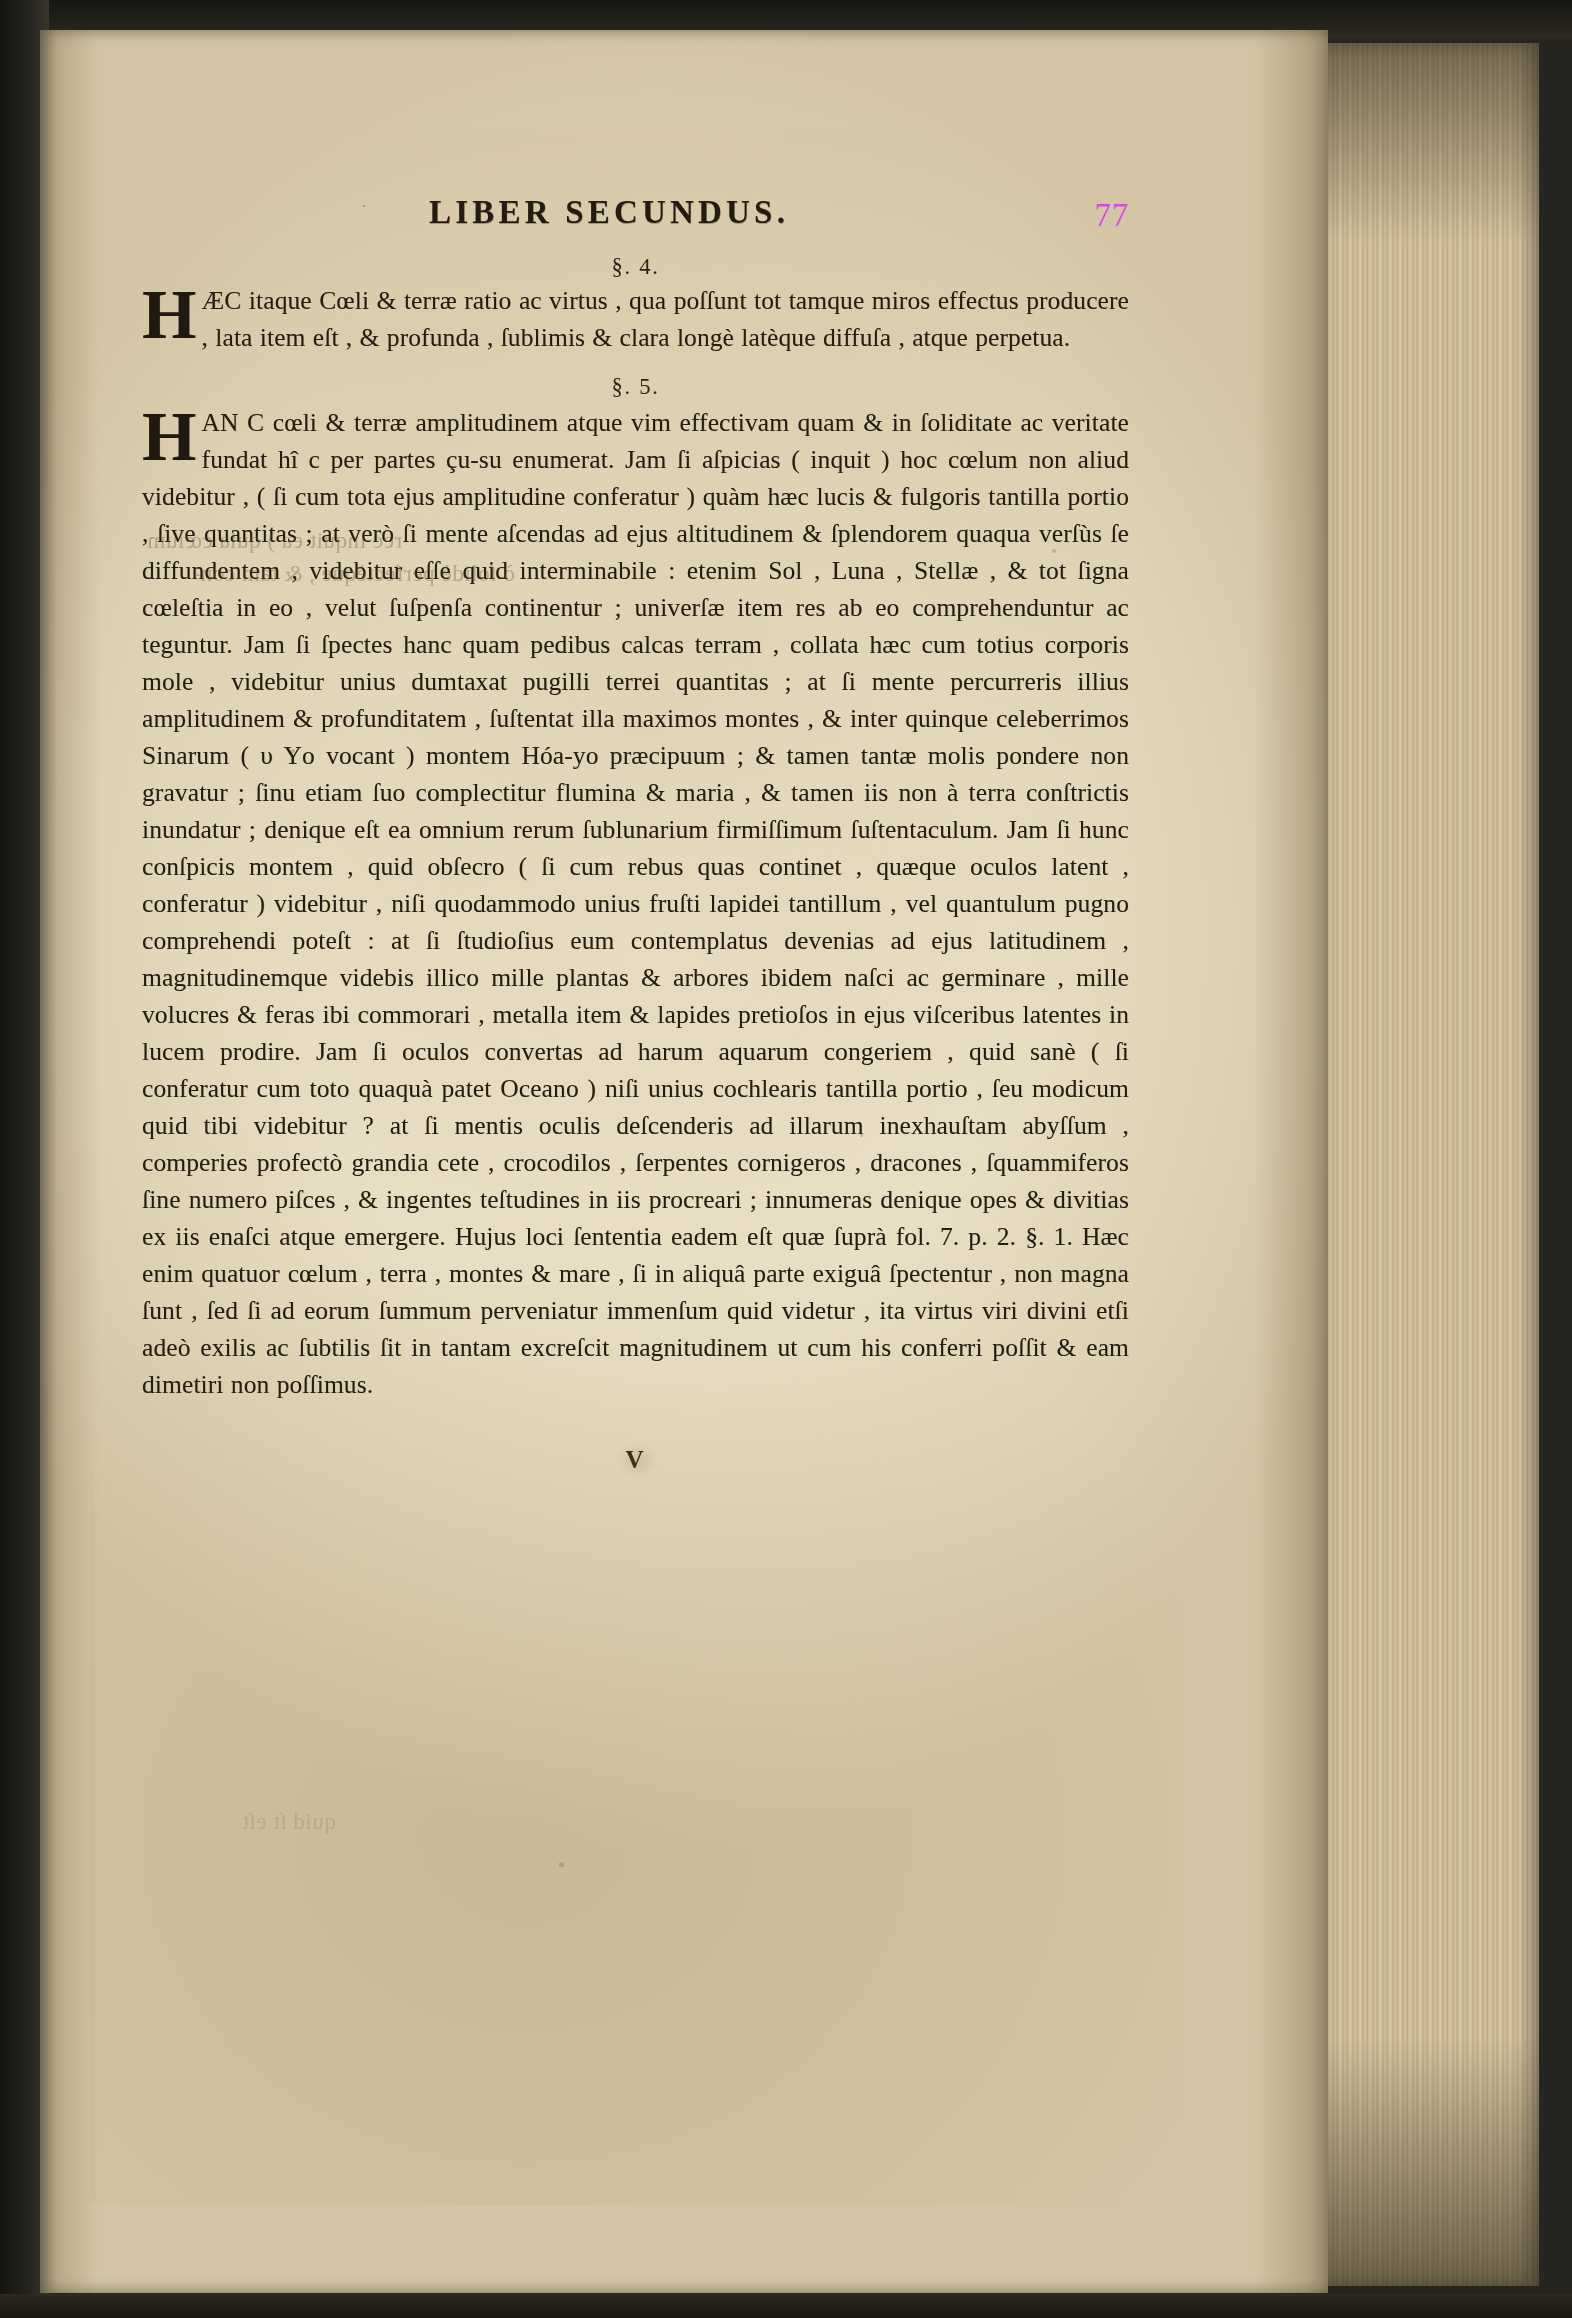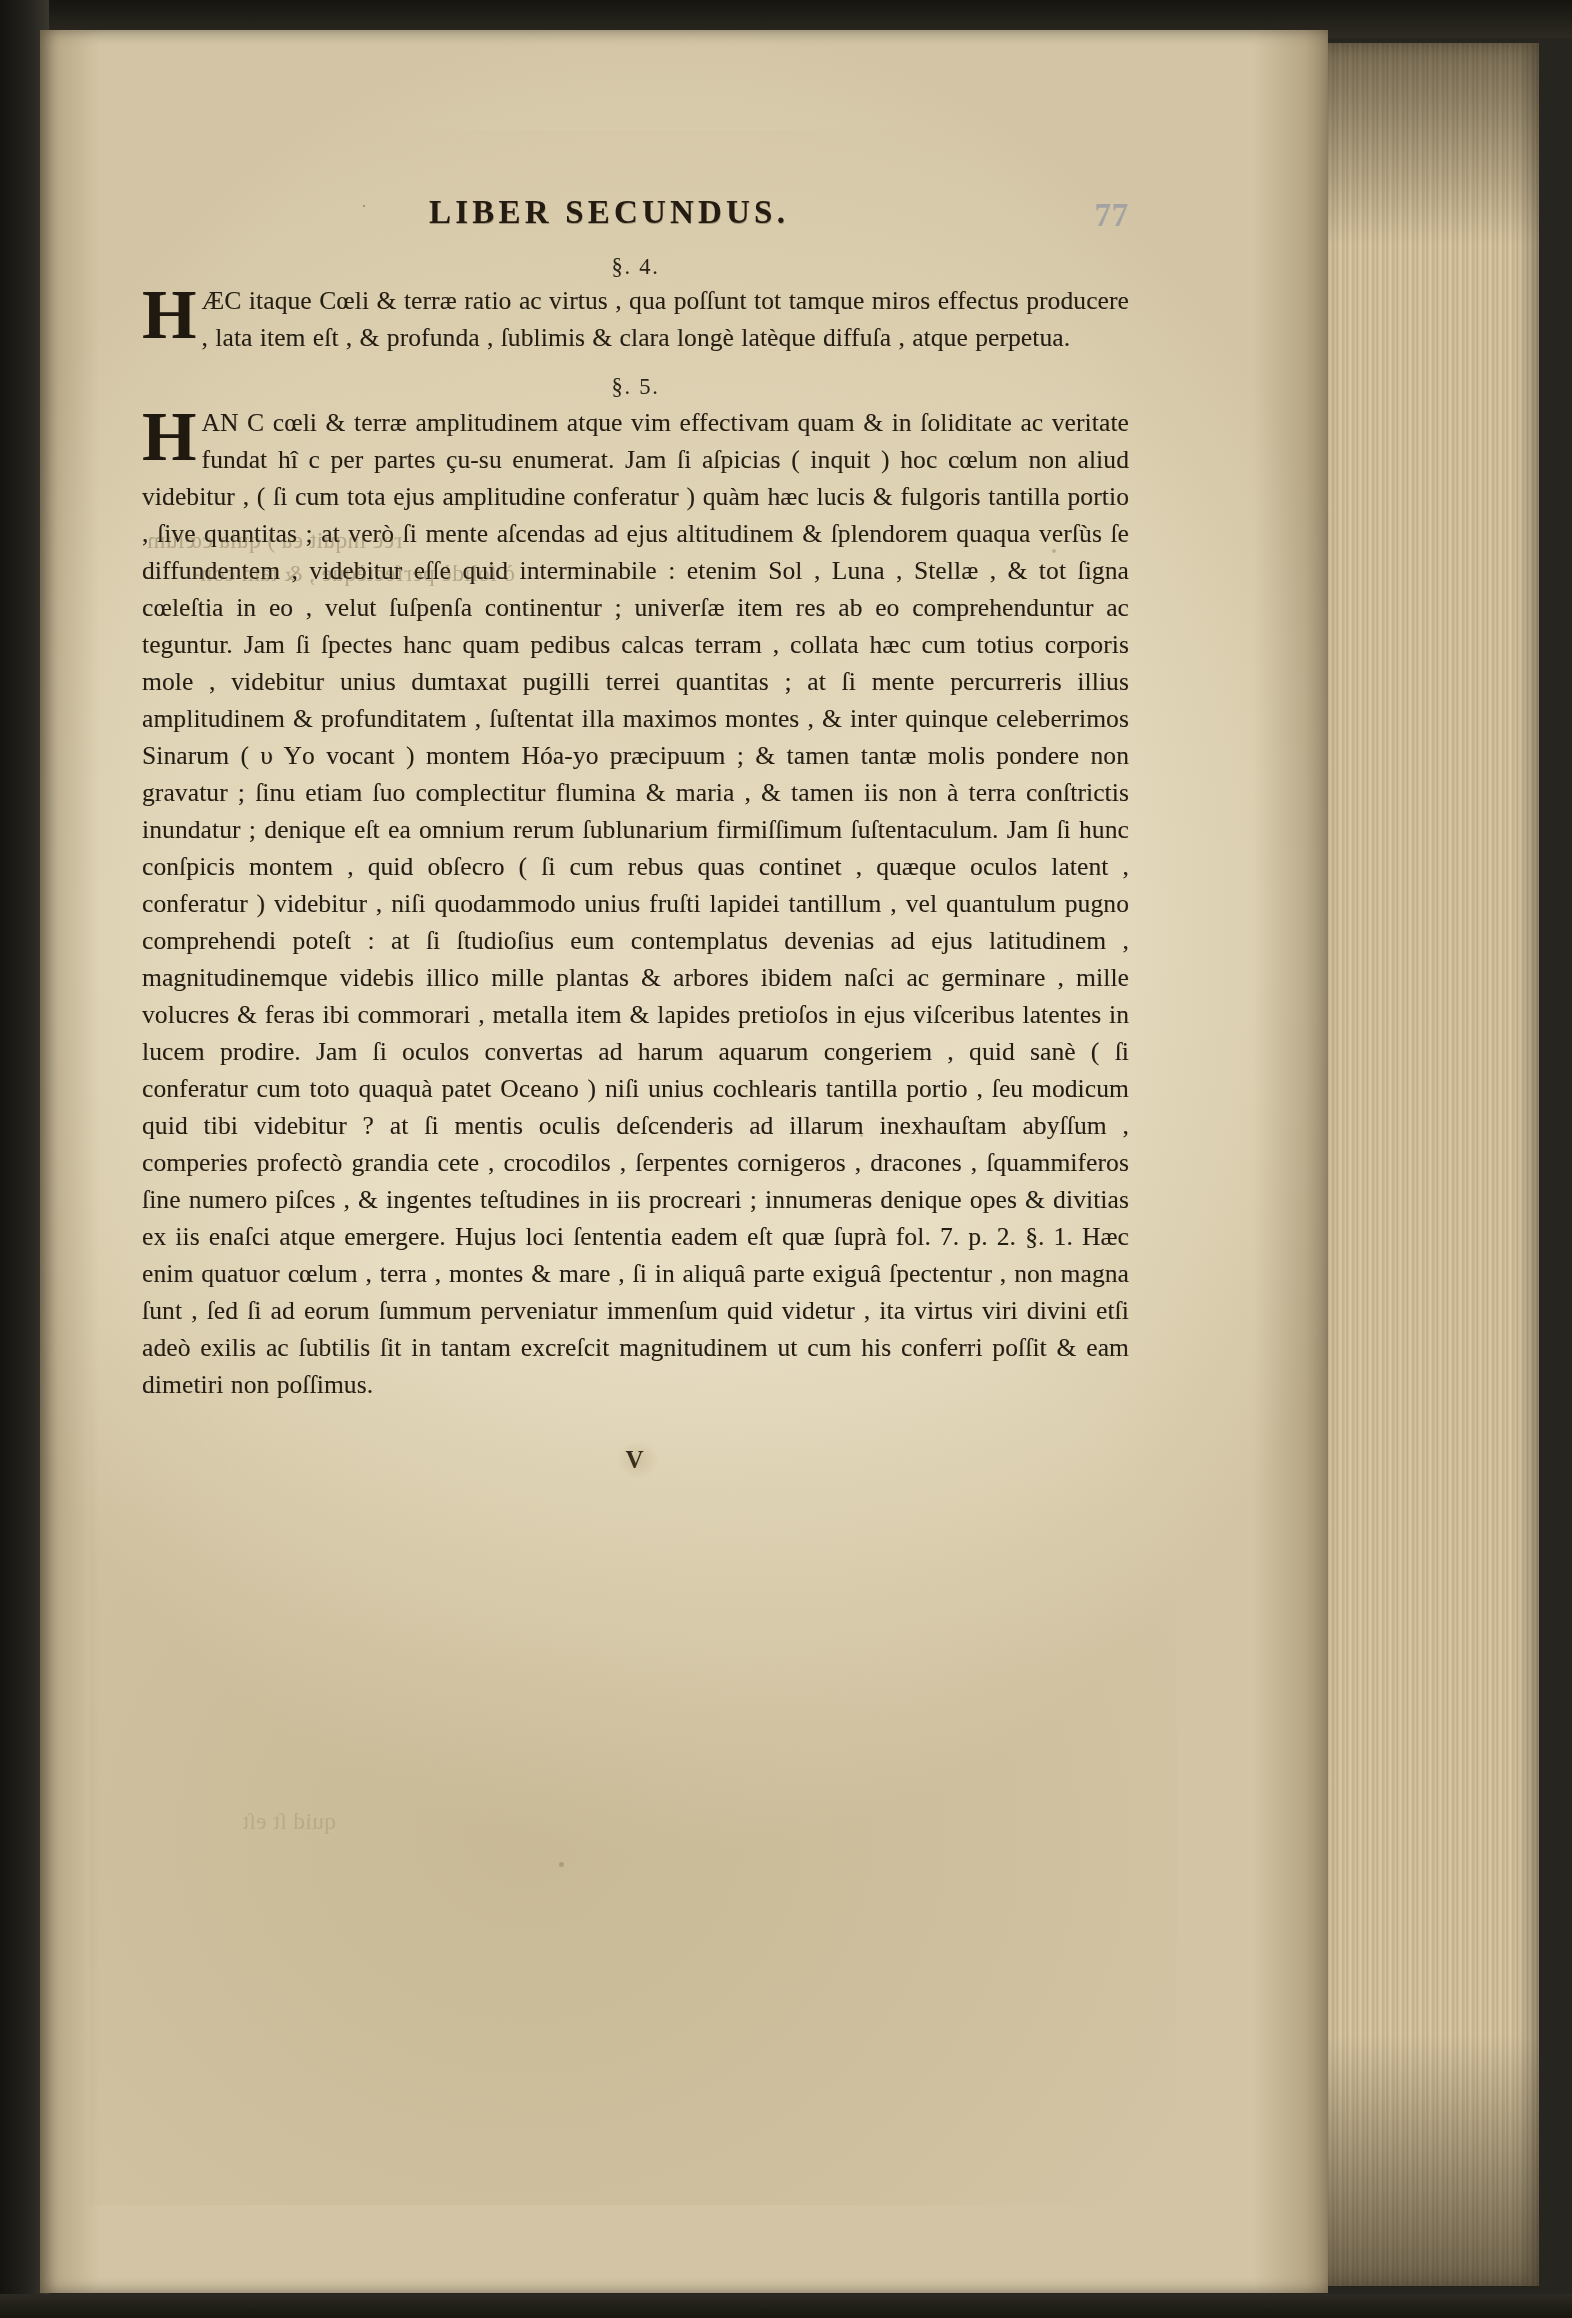--- a/index.html
+++ b/index.html
@@ -132,23 +132,23 @@
     font-weight: 600;
     color: #241c12;
     text-shadow: 0.5px 0.5px 0 rgba(60,45,25,0.35);
     margin-left: 44px;
   }
   .folio {
     position: absolute;
     right: 0;
     top: 3.3px;
     font-size: 33px;
-    font-weight: 700;
+    font-weight: 400;
     letter-spacing: 0.8px;
-    color: #a3a3a3;
+    color: #d946ef;
   }
   .head-smudge {
     position: absolute;
     left: 219px;
     top: 8.4px;
     font-size: 18.4px;
     color: rgba(80,66,42,0.5);
   }
 
   .section-mark {

